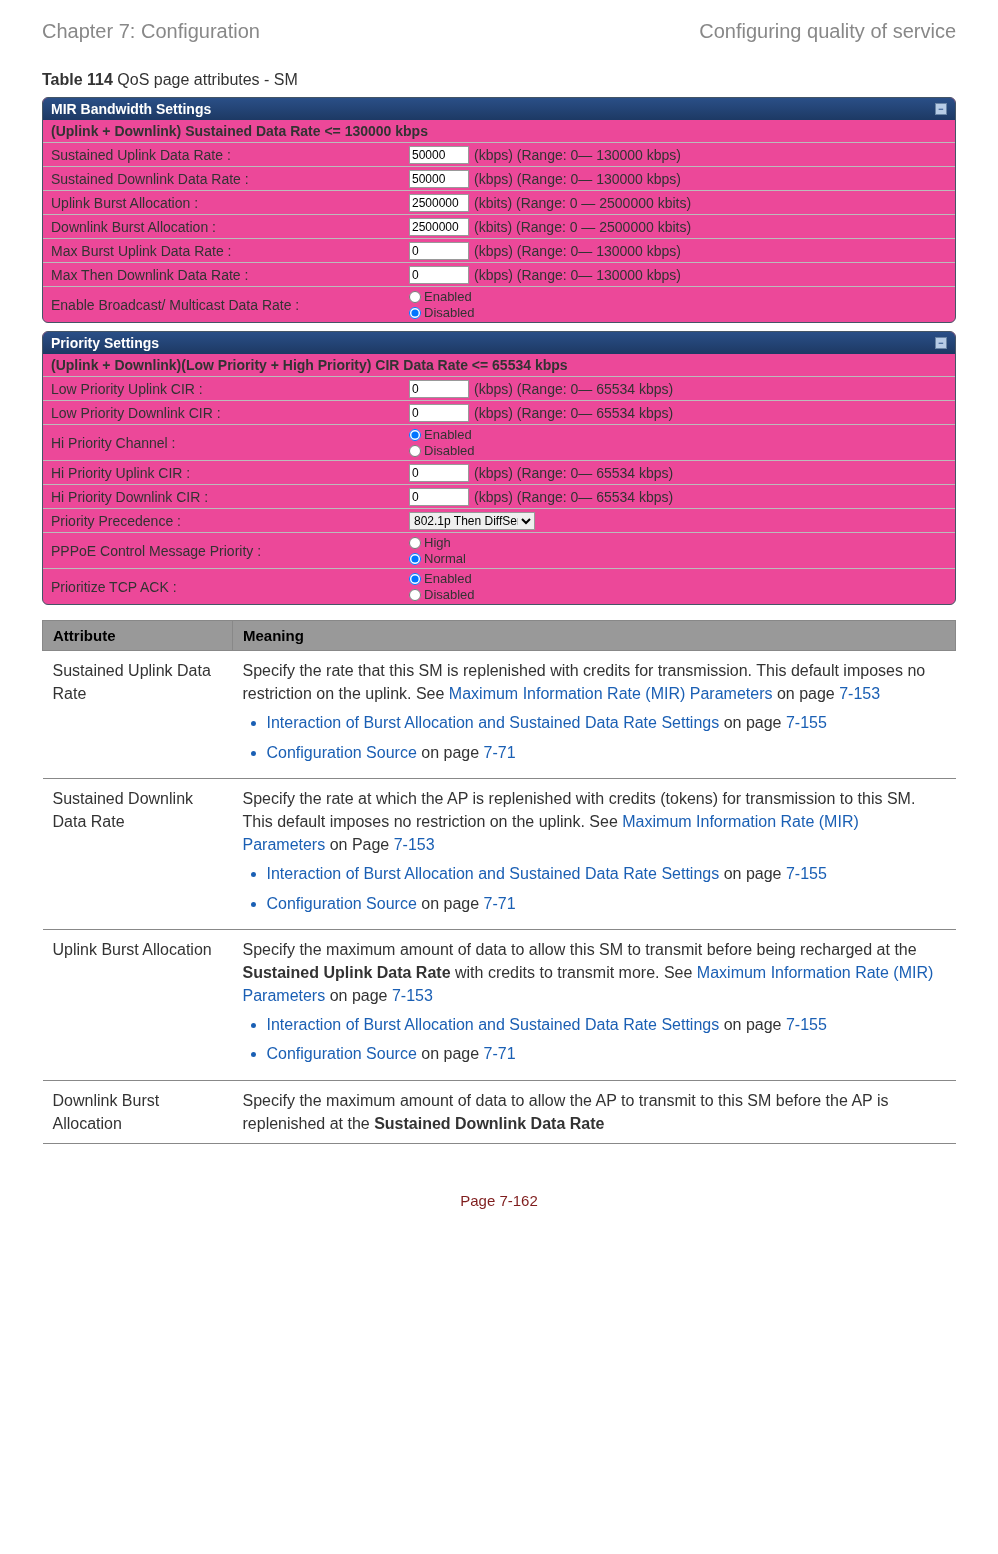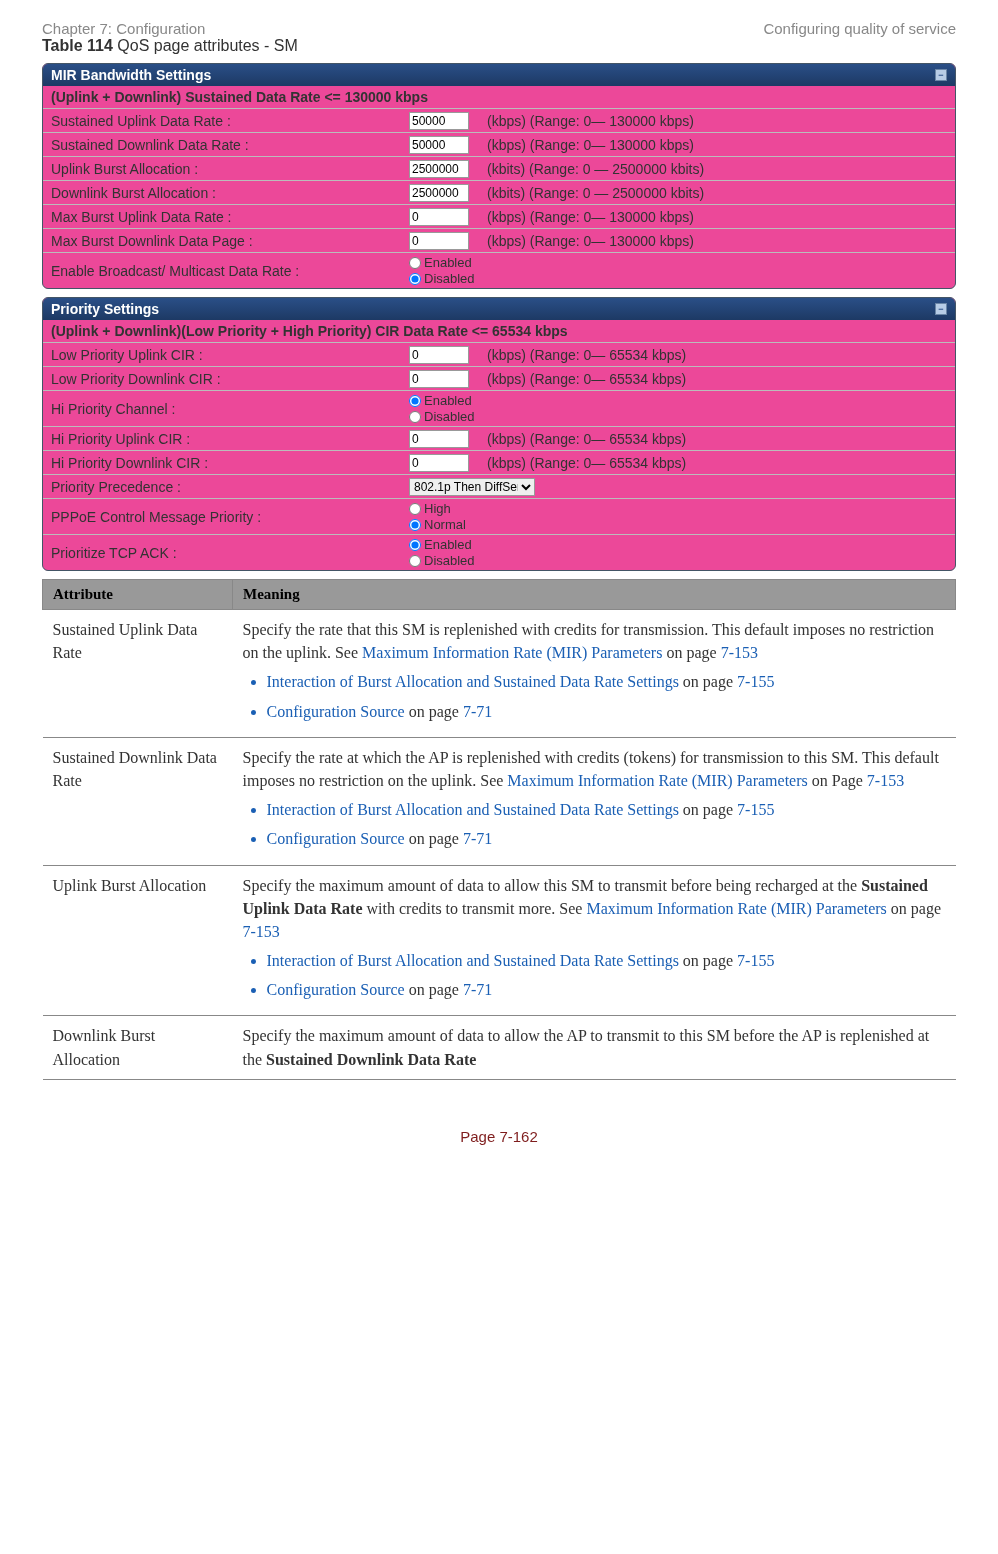--- a/index.html
+++ b/index.html
@@ -5,21 +5,21 @@
     * { margin: 0; padding: 0; box-sizing: border-box; }
     body {
       font-family: Arial, Helvetica, sans-serif;
       background: #fff;
       width: 998px;
       margin: 0 auto;
       padding: 20px 42px;
       color: #333;
       font-size: 15px;
     }
-    .header { display: flex; justify-content: space-between; color: #888; font-size: 15px; }
+    .header { display: flex; justify-content: space-between; color: #888; font-size: 20px; margin-bottom: 28px; }
     .table-caption { font-size: 16px; margin-bottom: 8px; }
     .table-caption .bold { font-weight: bold; }
     .panel {
       border: 1px solid #456;
       border-radius: 6px;
       margin-bottom: 8px;
       background: #ec4899;
       overflow: hidden;
     }
     .panel-header {
@@ -42,43 +42,42 @@
     .setting-row {
       display: flex;
       border-bottom: 1px solid #bbb;
       padding: 2px 8px;
       align-items: center;
       font-size: 14px;
       min-height: 24px;
     }
     .setting-row:last-child { border-bottom: none; }
     .setting-label { width: 350px; flex-shrink: 0; }
-    .setting-value { display: flex; align-items: center; gap: 18px; flex-wrap: wrap; padding-left: 8px; }
+    .setting-value { display: flex; align-items: center; gap: 5px; flex-wrap: wrap; padding-left: 8px; }
     .setting-value input[type="text"] {
       width: 60px;
       font-size: 12px;
       padding: 0 2px;
       border: 1px solid #999;
       height: 18px;
     }
     .setting-value input.wide { width: 60px; background: #d9eaf7; }
     .setting-value select {
       font-size: 12px;
       border: 1px solid #999;
       height: 18px;
       background: #efefef;
     }
     .radio-group { display: flex; flex-direction: column; gap: 1px; }
     .radio-item { display: flex; align-items: center; gap: 3px; font-size: 13px; }
     .radio-item input[type="radio"] { width: 12px; height: 12px; }
     .attr-table {
       width: 100%;
       border-collapse: collapse;
-      margin-top: 8px;
-      font-family: Liberation Serif, serif;
+      margin-top: 15px;
     }
     .attr-table th {
       background: #999;
       color: #000;
       text-align: left;
       padding: 6px 10px;
       border: 1px solid #888;
       font-size: 15px;
     }
     .attr-table td {
@@ -145,21 +144,21 @@
     </span>
   </div>
   <div class="setting-row">
     <span class="setting-label">Max Burst Uplink Data Rate :</span>
     <span class="setting-value">
       <input type="text" value="0" style="">
       <span>(kbps) (Range: 0— 130000 kbps)</span>
     </span>
   </div>
   <div class="setting-row">
-    <span class="setting-label">Max Burst Downlink Data Page :</span>
+    <span class="setting-label">Max Then Downlink Data Rate :</span>
     <span class="setting-value">
       <input type="text" value="0" style="">
       <span>(kbps) (Range: 0— 130000 kbps)</span>
     </span>
   </div>
   <div class="setting-row">
     <span class="setting-label">Enable Broadcast/ Multicast Data Rate :</span>
     <span class="setting-value">
       <span class="radio-group">
         <label class="radio-item">

